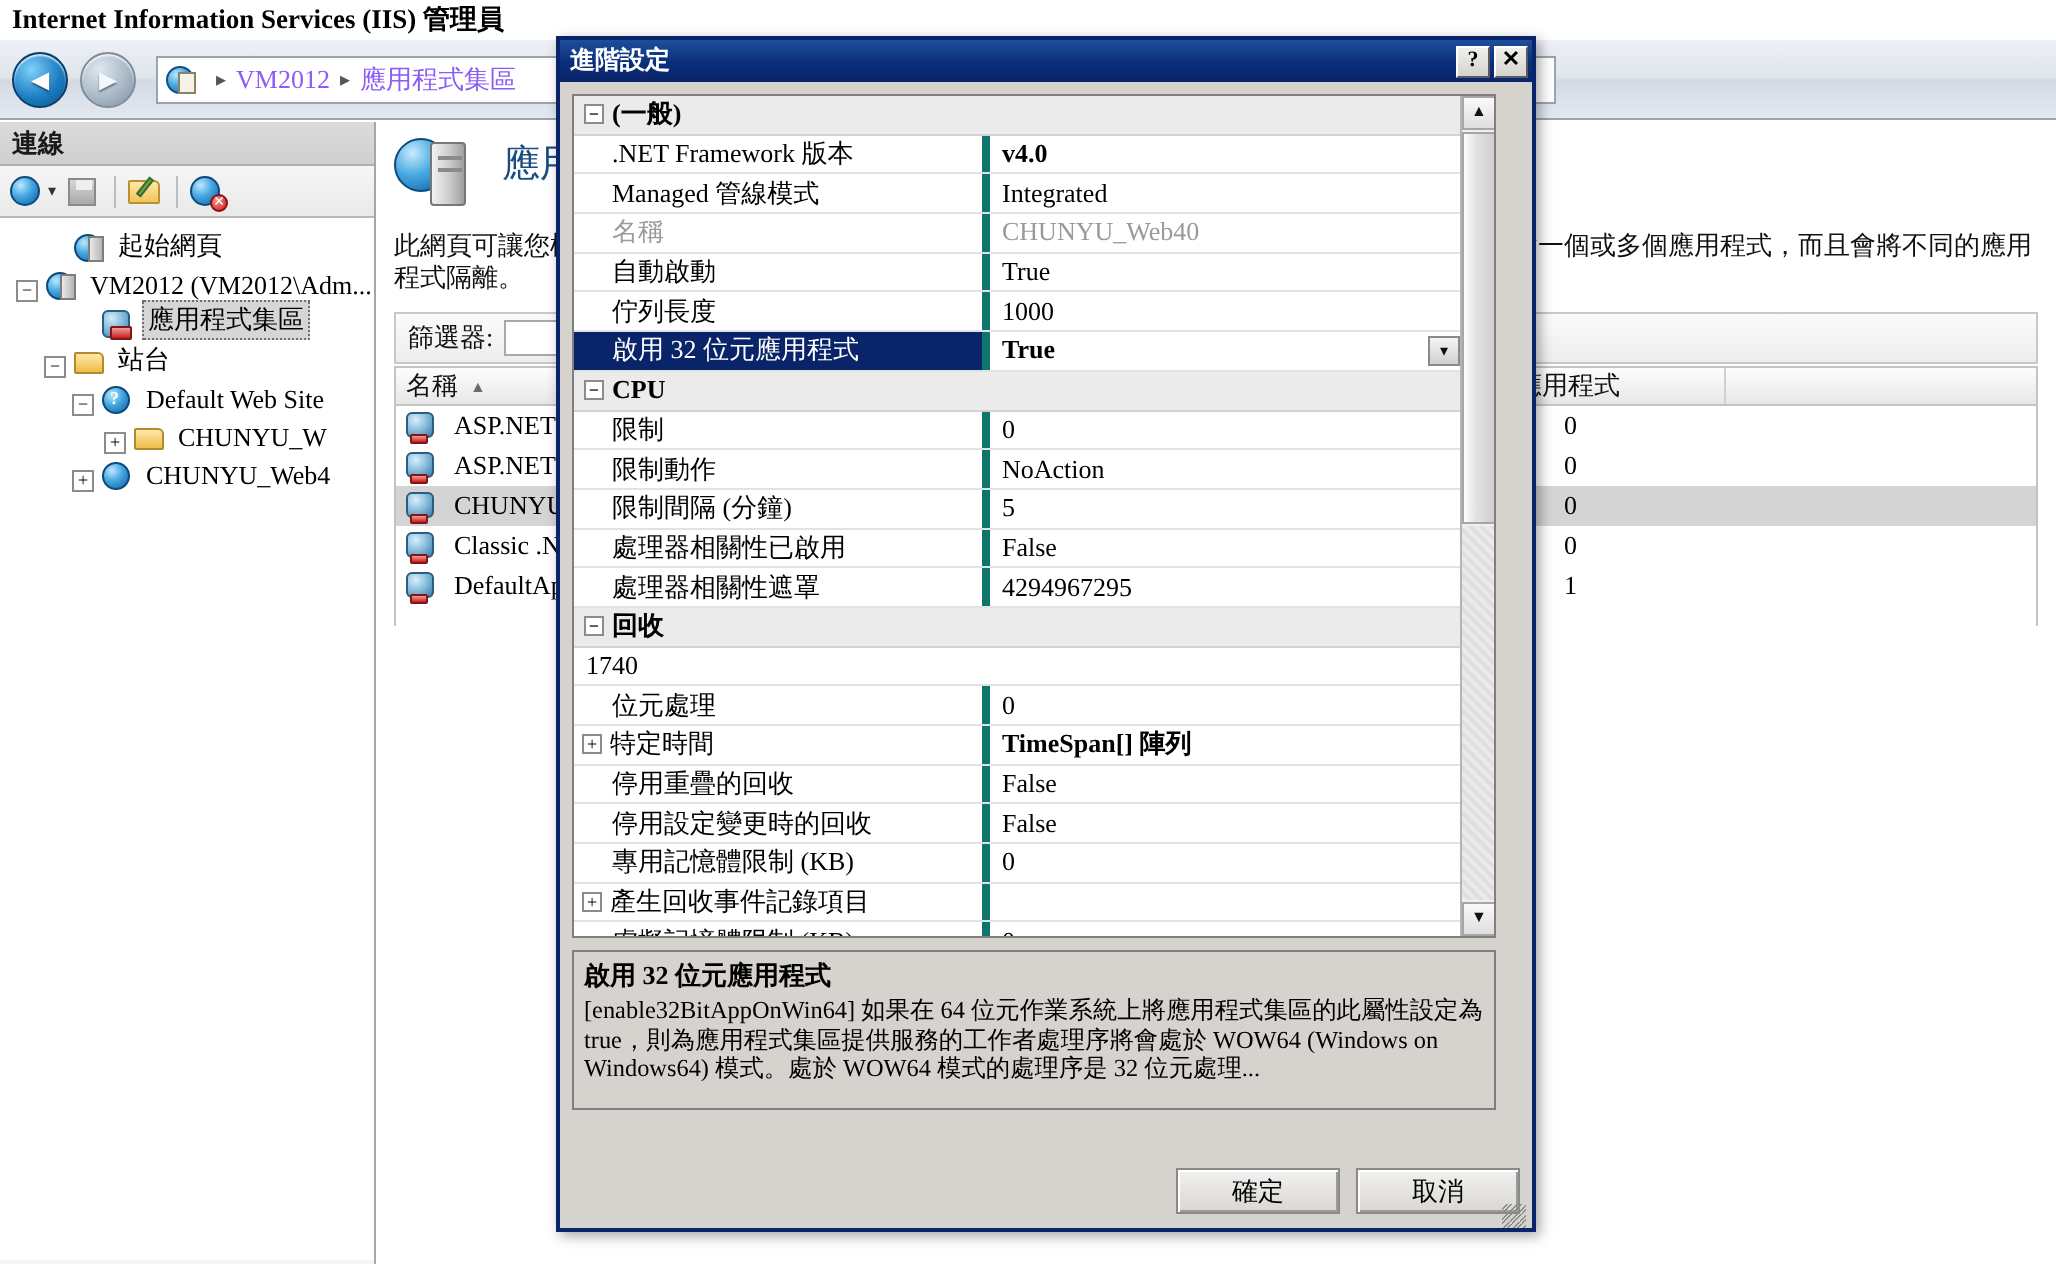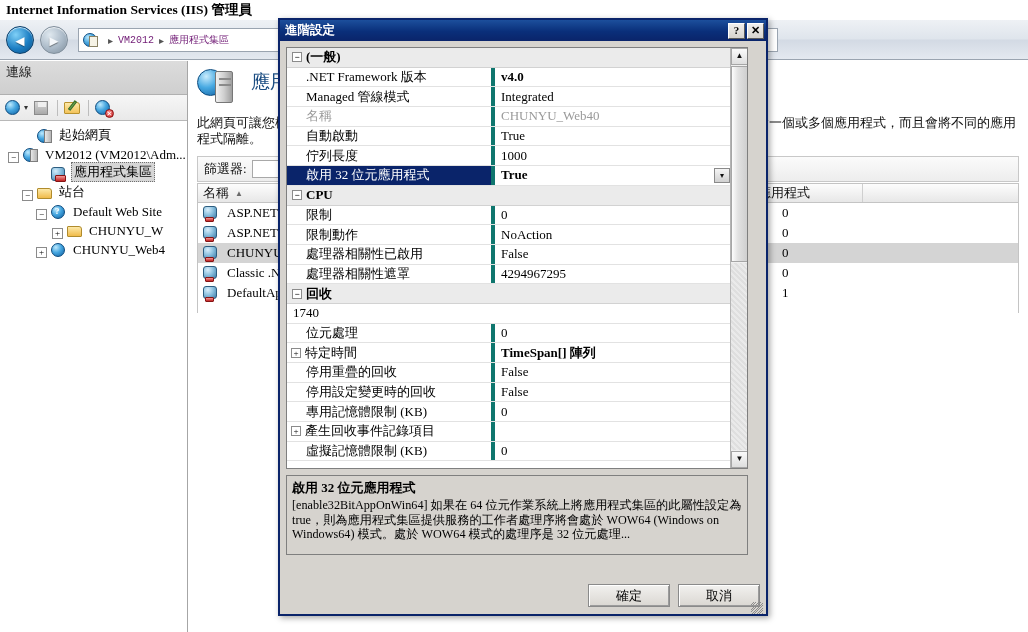--- a/index.html
+++ b/index.html
@@ -84,40 +84,40 @@
     width: 14px; height: 14px; border-radius: 50%;
     background: radial-gradient(circle at 33% 28%, #b8e6fb 0%, #4aa8e0 45%, #1464a5 100%);
     border: 1px solid #0d4f86;
   }
   .crumb-icon .doc {
     position: absolute; left: 6px; top: 4px;
     width: 9px; height: 11px;
     background: #f6f3e6; border: 1px solid #8a8264;
   }
   .crumb-text {
-    font-family: Liberation Mono, monospace;
-    font-size: 10px; color: #701a75; white-space: nowrap;
+    font-family: Liberation Serif, serif;
+    font-size: 13px; color: #8b5cf6; white-space: nowrap;
   }
   .crumb-sep {
     color: #555; margin: 0 5px; font-size: 10px;
   }
 
   
   .conn-pane {
     position: absolute; left: 0; top: 61px;
     width: 188px; height: 571px;
     background: #f4f4f4;
     border-right: 1px solid #a6a6a6;
   }
   .conn-header {
-    height: 34px;
+    height: 22px;
     background: linear-gradient(to bottom,#dcdcdc 0%, #cfcfcf 100%);
     border-bottom: 1px solid #b0b0b0;
     font-family: "Liberation Serif","DejaVu Serif",serif;
-    font-weight: normal; font-size: 13px;
+    font-weight: bold; font-size: 13px;
     color: #1a1a1a; line-height: 22px; padding-left: 6px;
   }
   .conn-toolbar {
     height: 26px;
     background: linear-gradient(to bottom,#f6f6f6 0%, #e9e9e9 100%);
     border-bottom: 1px solid #b8b8b8;
     display: flex; align-items: center; padding-left: 5px; gap: 3px;
   }
   .tb-ico { width: 18px; height: 18px; position: relative; flex: none; }
   .tb-ico .g {
@@ -712,20 +712,27 @@
           <div class="pg-row">
             <span class="pg-name">
                 <span class="pg-indent"></span>
                 <span>限制動作</span>
               </span>
             <span class="pg-val">NoAction</span>
           </div>
           <div class="pg-row">
             <span class="pg-name">
                 <span class="pg-indent"></span>
+                <span>限制間隔 (分鐘)</span>
+              </span>
+            <span class="pg-val">5</span>
+          </div>
+          <div class="pg-row">
+            <span class="pg-name">
+                <span class="pg-indent"></span>
                 <span>處理器相關性已啟用</span>
               </span>
             <span class="pg-val">False</span>
           </div>
           <div class="pg-row">
             <span class="pg-name">
                 <span class="pg-indent"></span>
                 <span>處理器相關性遮罩</span>
               </span>
             <span class="pg-val">4294967295</span>

